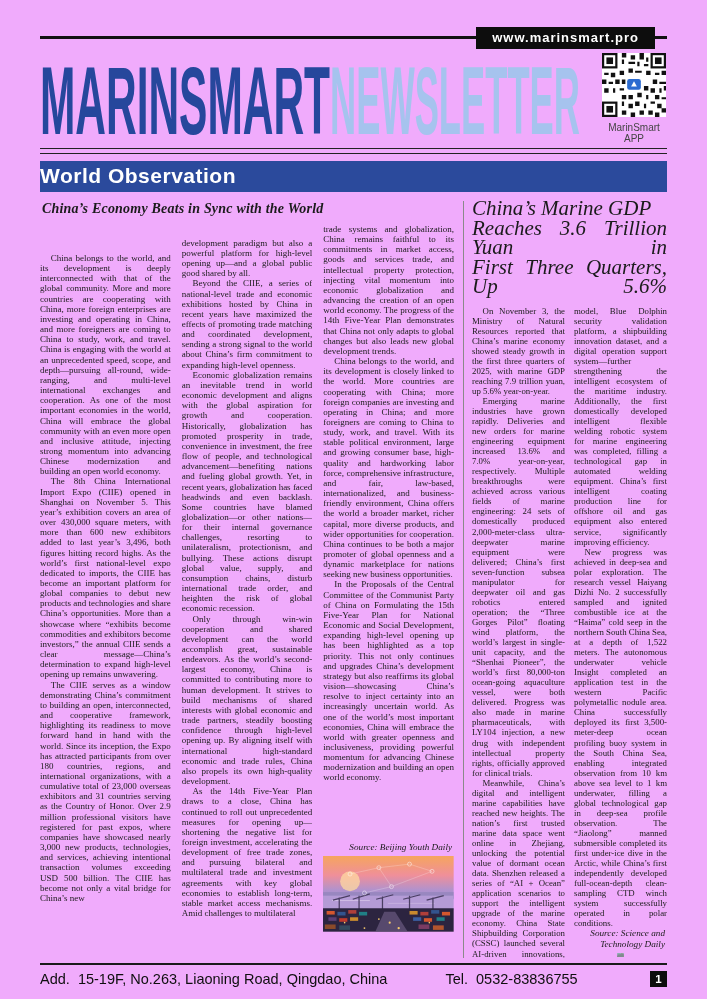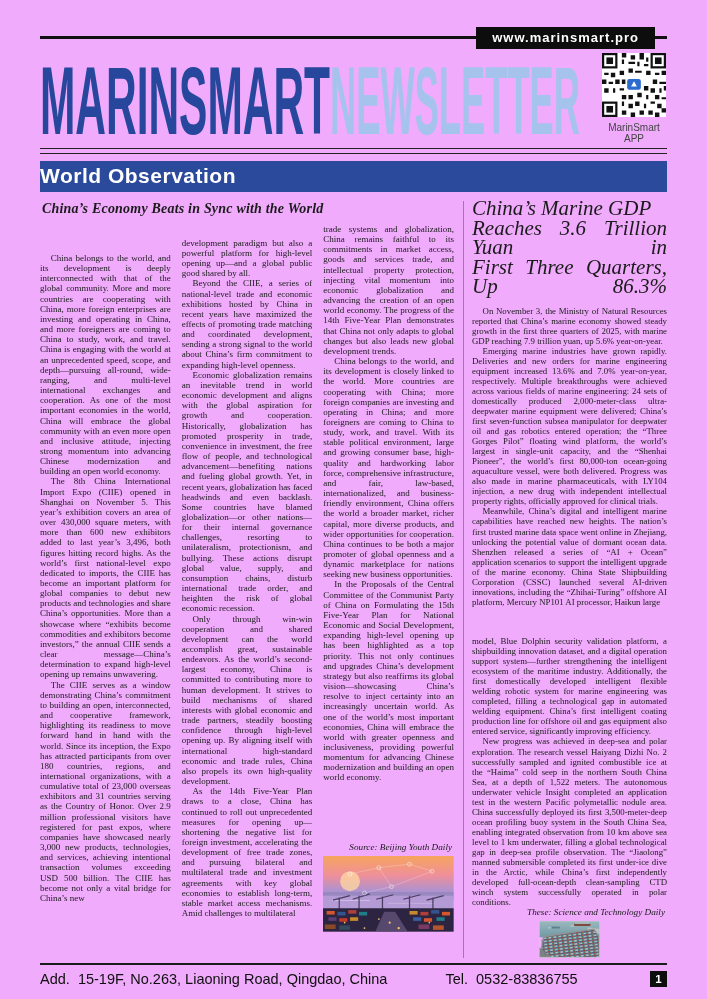--- a/index.html
+++ b/index.html
@@ -35,21 +35,21 @@
   .main{display:flex;margin-top:7px;}
   .l-art{width:414px;}
   .l-title{font-size:14px;font-weight:bold;font-style:italic;letter-spacing:0.2px;
            margin:2px 0 7px 2px;white-space:nowrap;}
   .l-cols{display:flex;gap:11px;height:708px;}
   .l-col{flex:1;overflow:hidden;display:flex;flex-direction:column;justify-content:center;}
   .divider{width:1px;background:#8a8a8a;margin:2px 6px 0 9px;}
   .r-art{flex:1;}
   .r-title{font-size:21px;font-weight:normal;font-style:italic;line-height:19.5px;margin:0 0 9px 2px;}
   .r-title .tl2{text-align:justify;text-align-last:justify;}
-  .r-cols{display:flex;gap:9px;height:652px;margin-left:2px;flex-direction:column;}
+  .r-cols{display:flex;gap:9px;height:652px;margin-left:2px;}
   .r-col{flex:1;overflow:hidden;display:flex;flex-direction:column;}
 
   .l-col p{margin:0;font-size:9px;line-height:10.15px;text-align:justify;text-indent:1.2em;}
   .r-col p{margin:0;font-size:8.8px;line-height:10.05px;text-align:justify;text-indent:1.2em;}
   .l-col p.cont,.r-col p.cont{text-indent:0;}
   .source{font-style:italic;font-size:9.2px;text-align:right;margin:4px 2px 3px 0;line-height:11px;}
   .src-push{margin-top:auto;}
   .photo{display:block;width:100%;}
 
   
@@ -197,32 +197,32 @@
           </div>
         </div>
       </div>
 
       <div class="divider"></div>
 
       <div class="r-art">
         <div class="r-title">
           <div>China’s Marine GDP</div>
           <div class="tl2">Reaches 3.6 Trillion Yuan in</div>
-          <div class="tl2">First Three Quarters, Up 86.3%</div>
+          <div class="tl2">First Three Quarters, Up 5.6%</div>
         </div>
         <div class="r-cols">
           <div class="r-col">
               <p>On November 3, the Ministry of Natural Resources reported that China’s marine economy showed steady growth in the first three quarters of 2025, with marine GDP reaching 7.9 trillion yuan, up 5.6% year-on-year.</p>
               <p>Emerging marine industries have grown rapidly. Deliveries and new orders for marine engineering equipment increased 13.6% and 7.0% year-on-year, respectively. Multiple breakthroughs were achieved across various fields of marine engineering: 24 sets of domestically produced 2,000-meter-class ultra-deepwater marine equipment were delivered; China’s first seven-function subsea manipulator for deepwater oil and gas robotics entered operation; the “Three Gorges Pilot” floating wind platform, the world’s largest in single-unit capacity, and the “Shenhai Pioneer”, the world’s first 80,000-ton ocean-going aquaculture vessel, were both delivered. Progress was also made in marine pharmaceuticals, with LY104 injection, a new drug with independent intellectual property rights, officially approved for clinical trials.</p>
               <p>Meanwhile, China’s digital and intelligent marine capabilities have reached new heights. The nation’s first trusted marine data space went online in Zhejiang, unlocking the potential value of dormant ocean data. Shenzhen released a series of “AI + Ocean” application scenarios to support the intelligent upgrade of the marine economy. China State Shipbuilding Corporation (CSSC) launched several AI-driven innovations, including the “Zhihai-Turing” offshore AI platform, Mercury NP101 AI processor, Haikun large</p>
             </div>
           <div class="r-col">
             <p class="cont">model, Blue Dolphin security validation platform, a shipbuilding innovation dataset, and a digital operation support system—further strengthening the intelligent ecosystem of the maritime industry. Additionally, the first domestically developed intelligent flexible welding robotic system for marine engineering was completed, filling a technological gap in automated welding equipment. China’s first intelligent coating production line for offshore oil and gas equipment also entered service, significantly improving efficiency.</p>
               <p>New progress was achieved in deep-sea and polar exploration. The research vessel Haiyang Dizhi No. 2 successfully sampled and ignited combustible ice at the “Haima” cold seep in the northern South China Sea, at a depth of 1,522 meters. The autonomous underwater vehicle Insight completed an application test in the western Pacific polymetallic nodule area. China successfully deployed its first 3,500-meter-deep ocean profiling buoy system in the South China Sea, enabling integrated observation from 10 km above sea level to 1 km underwater, filling a global technological gap in deep-sea profile observation. The “Jiaolong” manned submersible completed its first under-ice dive in the Arctic, while China’s first independently developed full-ocean-depth clean-sampling CTD winch system successfully operated in polar conditions.</p>
-              <div class="source src-push">These: Science and Technology Daily</div>
+              <div class="source src-push">Source: Science and Technology Daily</div>
             <svg class="photo" viewBox="0 0 97 58">
               <defs>
                 <linearGradient id="sea" x1="0" y1="0" x2="0" y2="1">
                   <stop offset="0" stop-color="#9db8bd"></stop>
                     <stop offset="1" stop-color="#6f99a6"></stop>
                 </linearGradient>
                 <pattern id="cpat" width="8" height="5" patternUnits="userSpaceOnUse" patternTransform="rotate(-7)">
                   <rect width="8" height="5" fill="#8f9496"></rect>
                   <rect x="0" y="0" width="3.6" height="2" fill="#a63b30"></rect>
                   <rect x="4" y="0" width="3.6" height="2" fill="#33568c"></rect>

